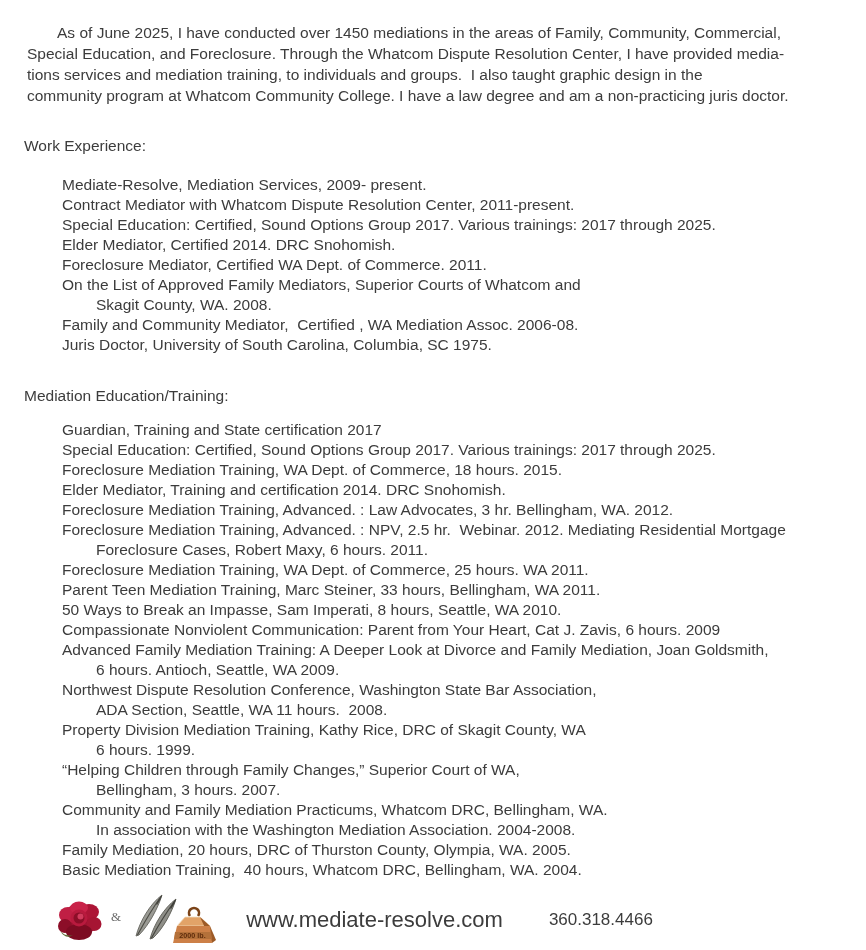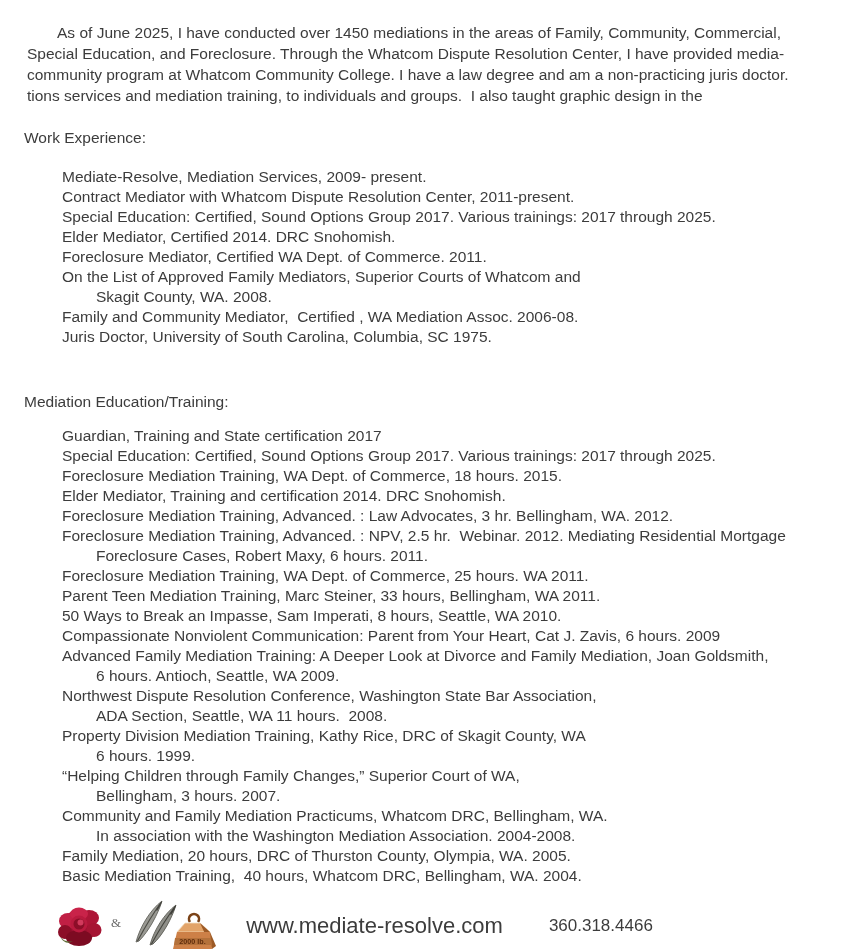--- a/index.html
+++ b/index.html
@@ -24,22 +24,22 @@
 
   
   h2.section-heading {
     font-size: 15.5px;
     font-weight: 400;
     margin: 0;
     margin-left: 24px;
     line-height: 21px;
     letter-spacing: 0;
   }
-  section.sec-0 { margin-top: 21px; }
-  section.sec-1 { margin-top: 44px; }
+  section.sec-0 { margin-top: 29px; }
+  section.sec-1 { margin-top: 30px; }
   section.sec-0 .item-list { margin-top: 19px; }
   section.sec-1 .item-list { margin-top: 14px; }
 
   
   .item {
     margin-left: 62px;
     line-height: 20px;
     white-space: pre;
   }
   .item.cont { margin-left: 96px; }
@@ -65,22 +65,22 @@
   .footer-phone { font-size: 17px; margin-left: 46px; }
 </style>
 </head>
 <body>
 
 <div class="page">
 
   <div class="intro">
       <div class="intro-line first">As of June 2025, I have conducted over 1450 mediations in the areas of Family, Community, Commercial,</div>
       <div class="intro-line">Special Education, and Foreclosure. Through the Whatcom Dispute Resolution Center, I have provided media-</div>
+      <div class="intro-line">tions services and mediation training, to individuals and groups.  I also taught graphic design in the</div>
       <div class="intro-line">community program at Whatcom Community College. I have a law degree and am a non-practicing juris doctor.</div>
-      <div class="intro-line">tions services and mediation training, to individuals and groups.  I also taught graphic design in the</div>
     </div>
 
   <div id="sections-root">
       <section class="sec-0">
         <h2 class="section-heading">Work Experience:</h2>
         <div class="item-list">
           <div class="item">Mediate-Resolve, Mediation Services, 2009- present.</div>
           <div class="item">Contract Mediator with Whatcom Dispute Resolution Center, 2011-present.</div>
           <div class="item">Special Education: Certified, Sound Options Group 2017. Various trainings: 2017 through 2025.</div>
           <div class="item">Elder Mediator, Certified 2014. DRC Snohomish.</div>

